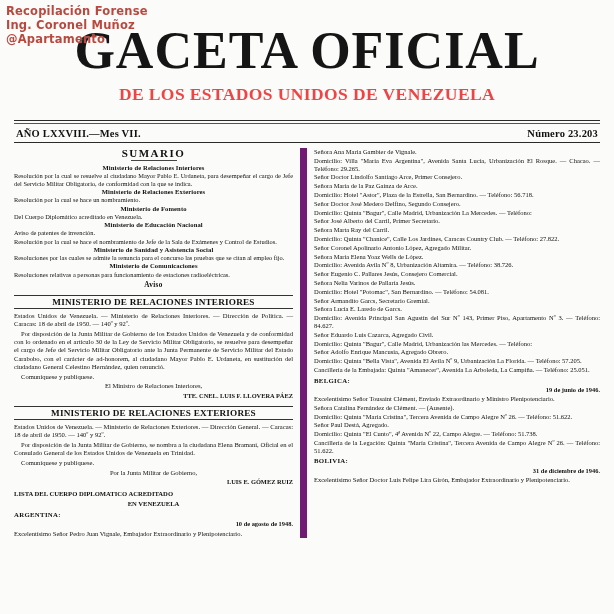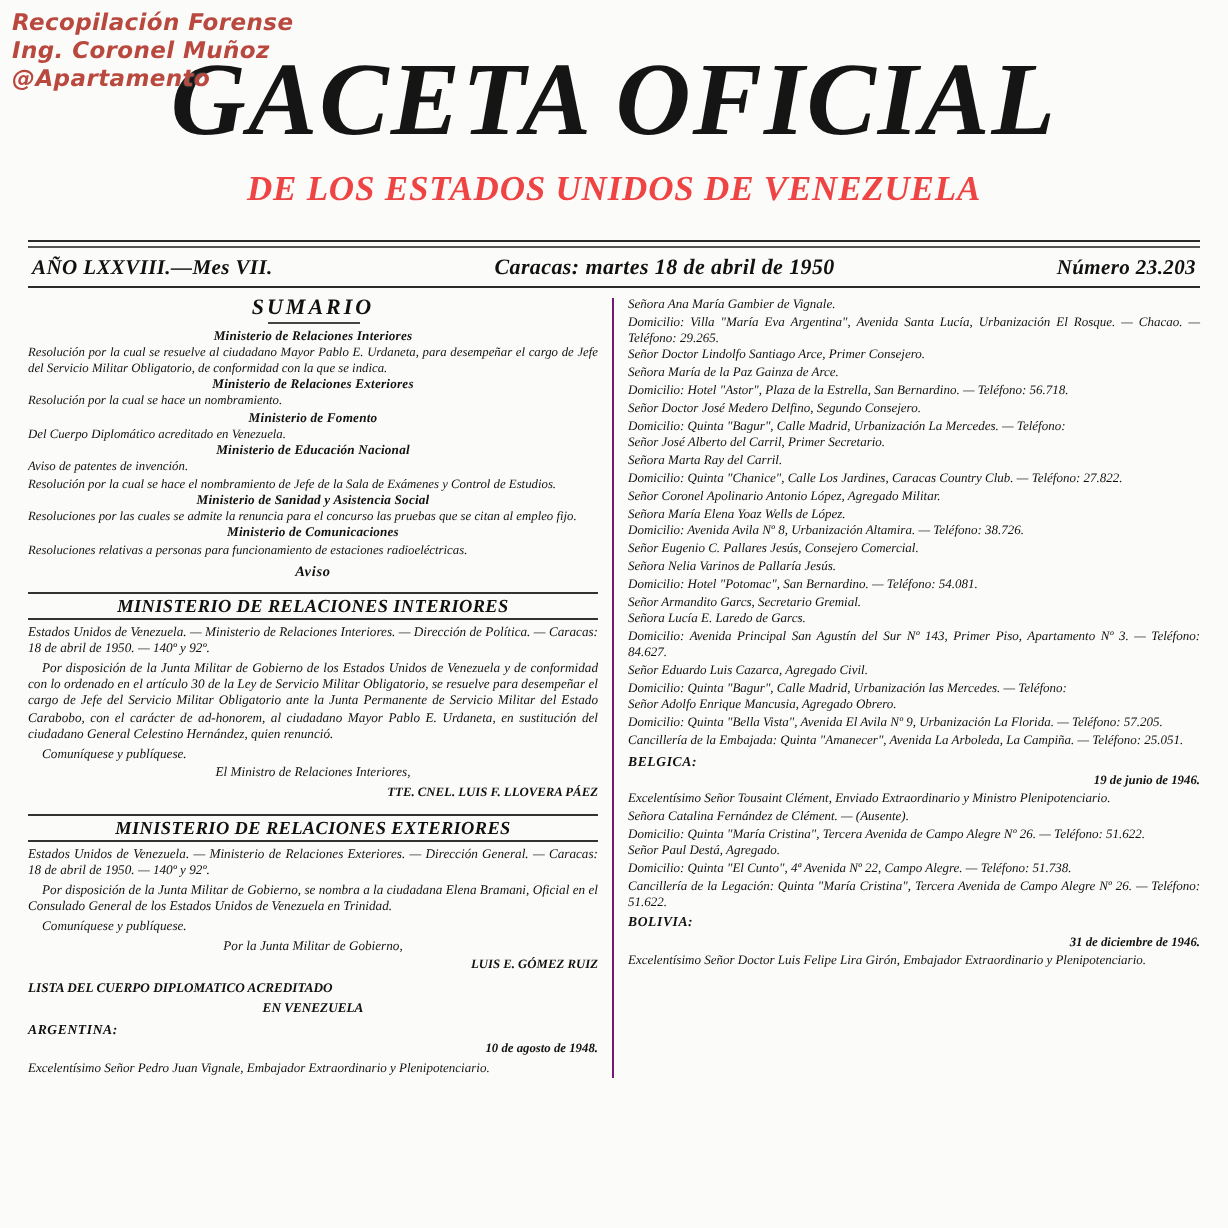--- a/index.html
+++ b/index.html
@@ -8,21 +8,20 @@
     background: #ffffff;
   }
   #page {
     position: relative;
     width: 614px;
     height: 614px;
     background: #fbfbf9;
     overflow: hidden;
     font-family: "Liberation Serif", serif;
     color: #111;
-    font-style: italic;
   }
   
   .wm-topleft {
     position: absolute;
     top: 4px; left: 6px;
     font-family: "DejaVu Sans", sans-serif;
     font-size: 11.5px;
     line-height: 14px;
     color: #b9483f;
     font-weight: 600;
@@ -103,21 +102,21 @@
   .columns {
     display: flex;
     margin: 5px 14px 0 14px;
     font-size: 6.6px;
     line-height: 8.1px;
   }
   .col {
     width: 50%;
     box-sizing: border-box;
   }
-  .col.left { padding-right: 7px; border-right: 1px solid #701a75; }
+  .col.left { padding-right: 7px; border-right: 7px solid #701a75; }
   .col.right { padding-left: 7px; }
 
   .sumario-title {
     text-align: center;
     font-weight: 700;
     font-size: 11px;
     letter-spacing: 1.5px;
     margin: 1px 0 3px 0;
   }
   .mini-rule {
@@ -204,21 +203,20 @@
 
   <div class="masthead">
     <h1>GACETA OFICIAL</h1>
     <h2>DE LOS ESTADOS UNIDOS DE VENEZUELA</h2>
   </div>
   <div class="rule"></div>
   <div class="rule thin"></div>
 
   <div class="issueline">
     <span class="left">AÑO LXXVIII.—Mes VII.</span>
-    <span class="center">Caracas: martes 18 de abril de 1950</span>
     <span class="right">Número 23.203</span>
   </div>
   <div class="rule-bottom"></div>
 
   <div class="columns">
 
     <div class="col left">
 
       <div class="sumario-title">SUMARIO</div>
       <div class="mini-rule"></div>

